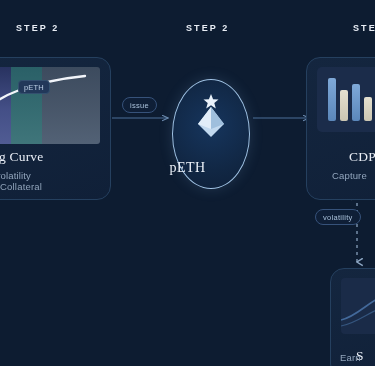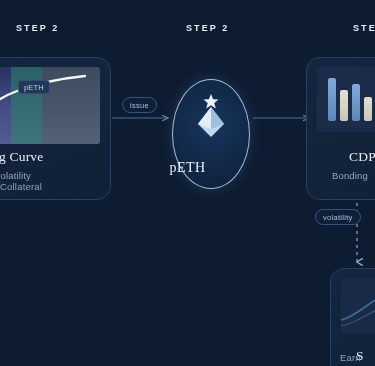--- a/index.html
+++ b/index.html
@@ -192,21 +192,21 @@
       <div class="bars">
         <div class="bar blue" style="height:43px"></div>
         <div class="bar cream" style="height:31px"></div>
         <div class="bar blue" style="height:37px"></div>
         <div class="bar cream" style="height:24px"></div>
       </div>
     </div>
   </div>
   <div class="chip" id="cdp-chip">pETH</div>
   <div class="card-title" id="cdp-title">CDP</div>
-  <div class="card-sub" id="cdp-sub">Bonding</div>
+  <div class="card-sub" id="cdp-sub">Capture</div>
 
   <div class="pill" id="pill-liquidate">volatility</div>
 
   <div class="card" id="card-bottom">
     <div id="bottom-chart">
       <svg viewBox="0 0 130 56" preserveAspectRatio="none">
         <path d="M0,42 C18,38 30,20 48,16 C64,13 78,30 96,34 C110,37 120,26 130,24" fill="none" stroke="#43699a" stroke-width="1.6"></path>
         <path d="M0,48 C18,45 32,30 50,27 C66,24 80,38 98,41 C112,43 121,35 130,33" fill="none" stroke="#35567f" stroke-width="1.2"></path>
       </svg>
     </div>

